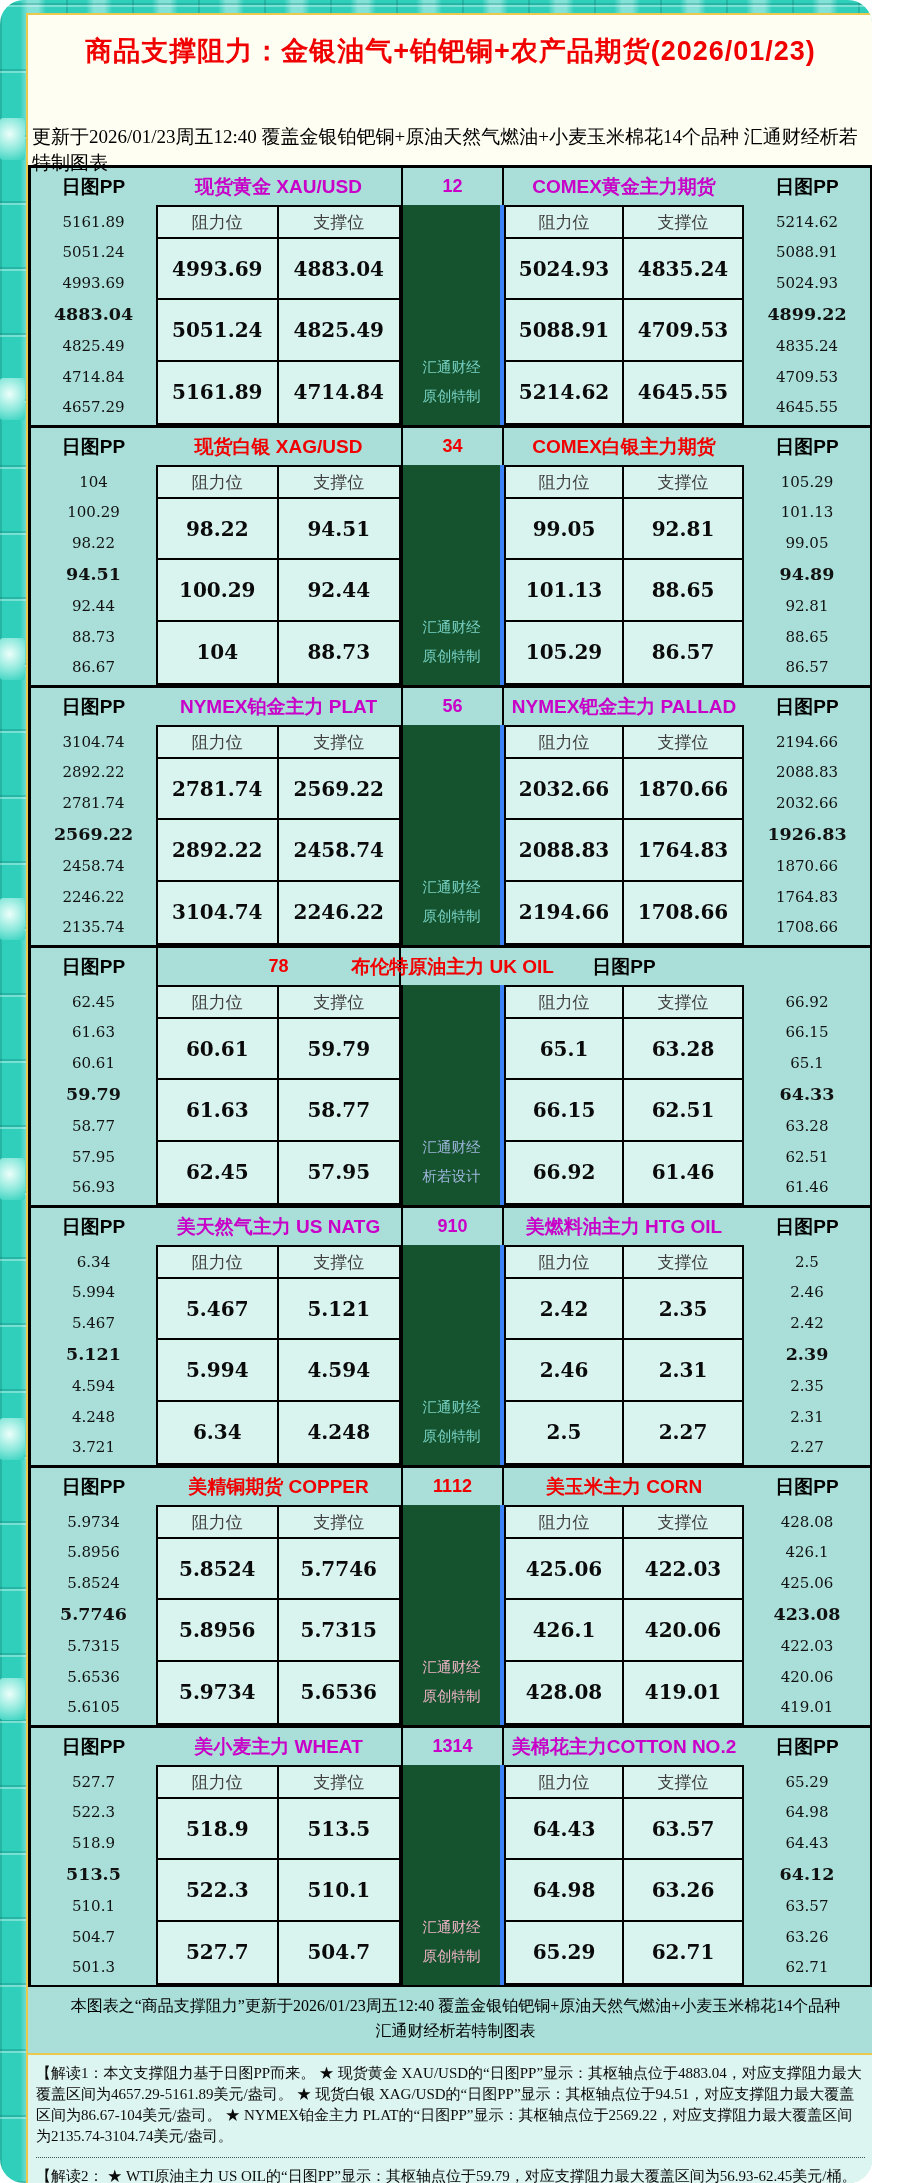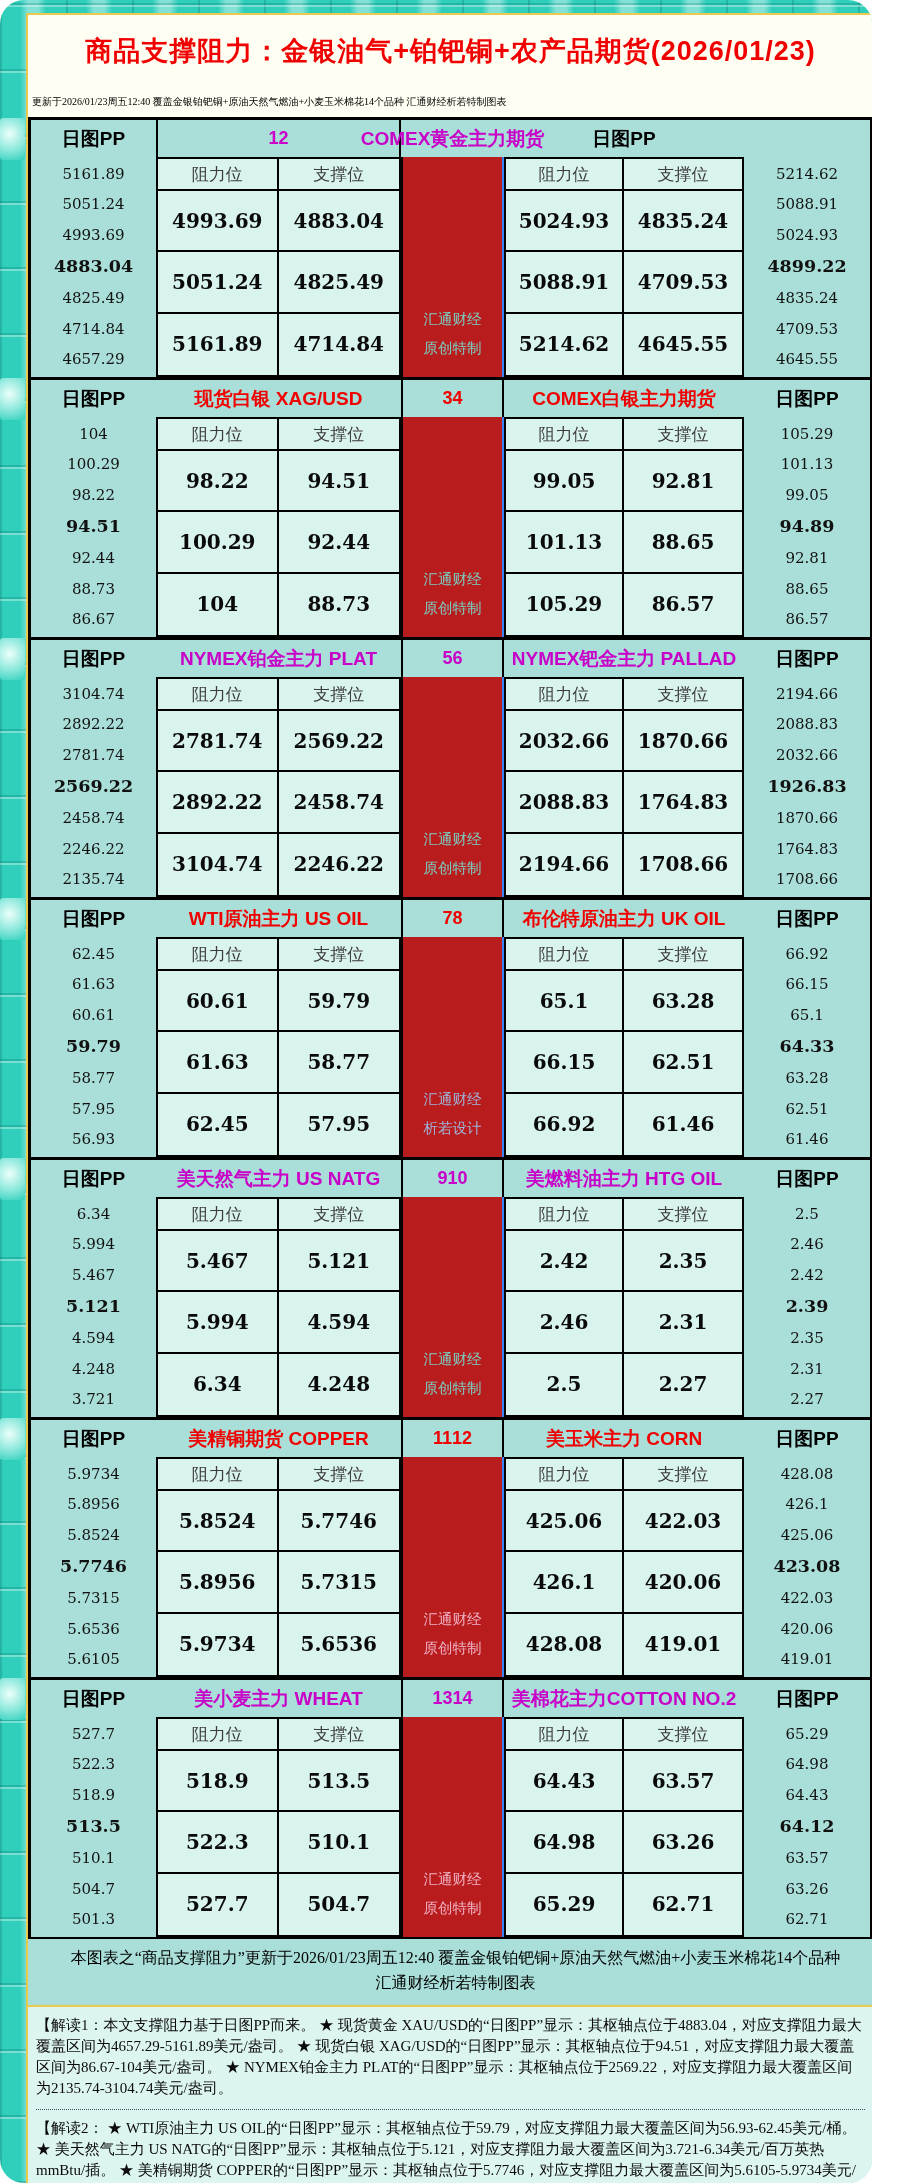--- a/index.html
+++ b/index.html
@@ -23,21 +23,21 @@
   }
   .title-box{
     height:72px;display:flex;align-items:center;justify-content:center;
     background:#fffef2;
     color:#f00000;font-size:27px;font-weight:bold;letter-spacing:1px;
     font-family:"Liberation Sans",sans-serif;
   }
   .subtitle{
     height:30px;display:flex;align-items:center;
     padding:0 4px;background:#fffef2;color:#000;
-    font-family:"Liberation Serif",serif;font-size:10px;
+    font-family:"Liberation Serif",serif;font-size:19px;margin-top:48px;
   }
   .blocks{border:3px solid #000;border-bottom-width:2px;}
   .block{border-top:3px solid #000;}
   .block:first-child{border-top:none;}
   .hdr{
     display:grid;grid-template-columns:125px 245px 103px 240px 1fr;
     height:37px;background:#a9dfd8;
   }
   .hdr > div{display:flex;align-items:center;justify-content:center;}
   .hdr-pp{font-weight:bold;font-size:19px;color:#000;font-family:"Liberation Sans",sans-serif;}
@@ -65,22 +65,22 @@
   }
   .ptable > div{
     display:flex;align-items:center;justify-content:center;
     border-right:2px solid #000;border-bottom:2px solid #000;box-sizing:border-box;
   }
   .ptable > div:nth-child(2n){border-right:none;}
   .ptable > div:nth-last-child(-n+2){border-bottom:none;}
   .cell-hdr{font-family:"Liberation Serif",serif;font-size:17px;color:#3d3d3d;}
   .cell-val{font-family:"DejaVu Serif",serif;font-size:20px;font-weight:bold;color:#0a0a0a;}
   .centercol{
-    position:relative;background:#b91c1c;
-    border-left:2px solid #000;border-right:2px solid #3b82f6;box-sizing:border-box;text-decoration:underline;
+    position:relative;background:#14532d;
+    border-left:2px solid #000;border-right:4px solid #3b82f6;box-sizing:border-box;text-decoration:underline;
   }
   .wm{
     position:absolute;left:0;right:0;bottom:14px;text-align:center;
     font-size:14.5px;line-height:2.0;font-family:"Liberation Sans",sans-serif;
   }
   .summary{
     background:#a9dfd8;color:#000;text-align:center;
     font-family:"Liberation Serif",serif;font-size:16px;line-height:1.55;
     padding:7px 26px 9px 36px;
     border-bottom:2px solid #e9c94e;
@@ -122,20 +122,21 @@
       <div class="frame-tab" style="left: 0px; width: 25px; top: 1678px; height: 42px;"></div>
       <div class="frame-tab" style="left: 875px; width: 29px; top: 1678px; height: 42px;"></div>
     </div>
   <div class="content">
     <div class="title-box">商品支撑阻力：金银油气+铂钯铜+农产品期货(2026/01/23)</div>
     <div class="subtitle">更新于2026/01/23周五12:40 覆盖金银铂钯铜+原油天然气燃油+小麦玉米棉花14个品种 汇通财经析若特制图表</div>
     <div class="blocks" id="blocks">
   <section class="block">
     <div class="hdr">
       <div class="hdr-pp">日图PP</div>
+      <div class="hdr-title t-left" style="color: rgb(200, 0, 200);">现货黄金 XAU/USD</div>
       <div class="hdr-nums" style="color: rgb(200, 0, 200);">
         <span class="n-left">1</span>
         <span class="n-right">2</span>
       </div>
       <div class="hdr-title t-right" style="color: rgb(200, 0, 200);">COMEX黄金主力期货</div>
       <div class="hdr-pp">日图PP</div>
     </div>
     <div class="body">
       <div class="ppcol pp-left">
               <div class="pv">5161.89</div>
@@ -298,21 +299,20 @@
               <div class="pv">1870.66</div>
               <div class="pv">1764.83</div>
               <div class="pv">1708.66</div>
             </div>
     </div>
   </section>
 
   <section class="block">
     <div class="hdr">
       <div class="hdr-pp">日图PP</div>
-      <div class="hdr-title t-left" style="color: rgb(240, 0, 0);">WTI原油主力 US OIL</div>
       <div class="hdr-nums" style="color: rgb(240, 0, 0);">
         <span class="n-left">7</span>
         <span class="n-right">8</span>
       </div>
       <div class="hdr-title t-right" style="color: rgb(240, 0, 0);">布伦特原油主力 UK OIL</div>
       <div class="hdr-pp">日图PP</div>
     </div>
     <div class="body">
       <div class="ppcol pp-left">
               <div class="pv">62.45</div>

